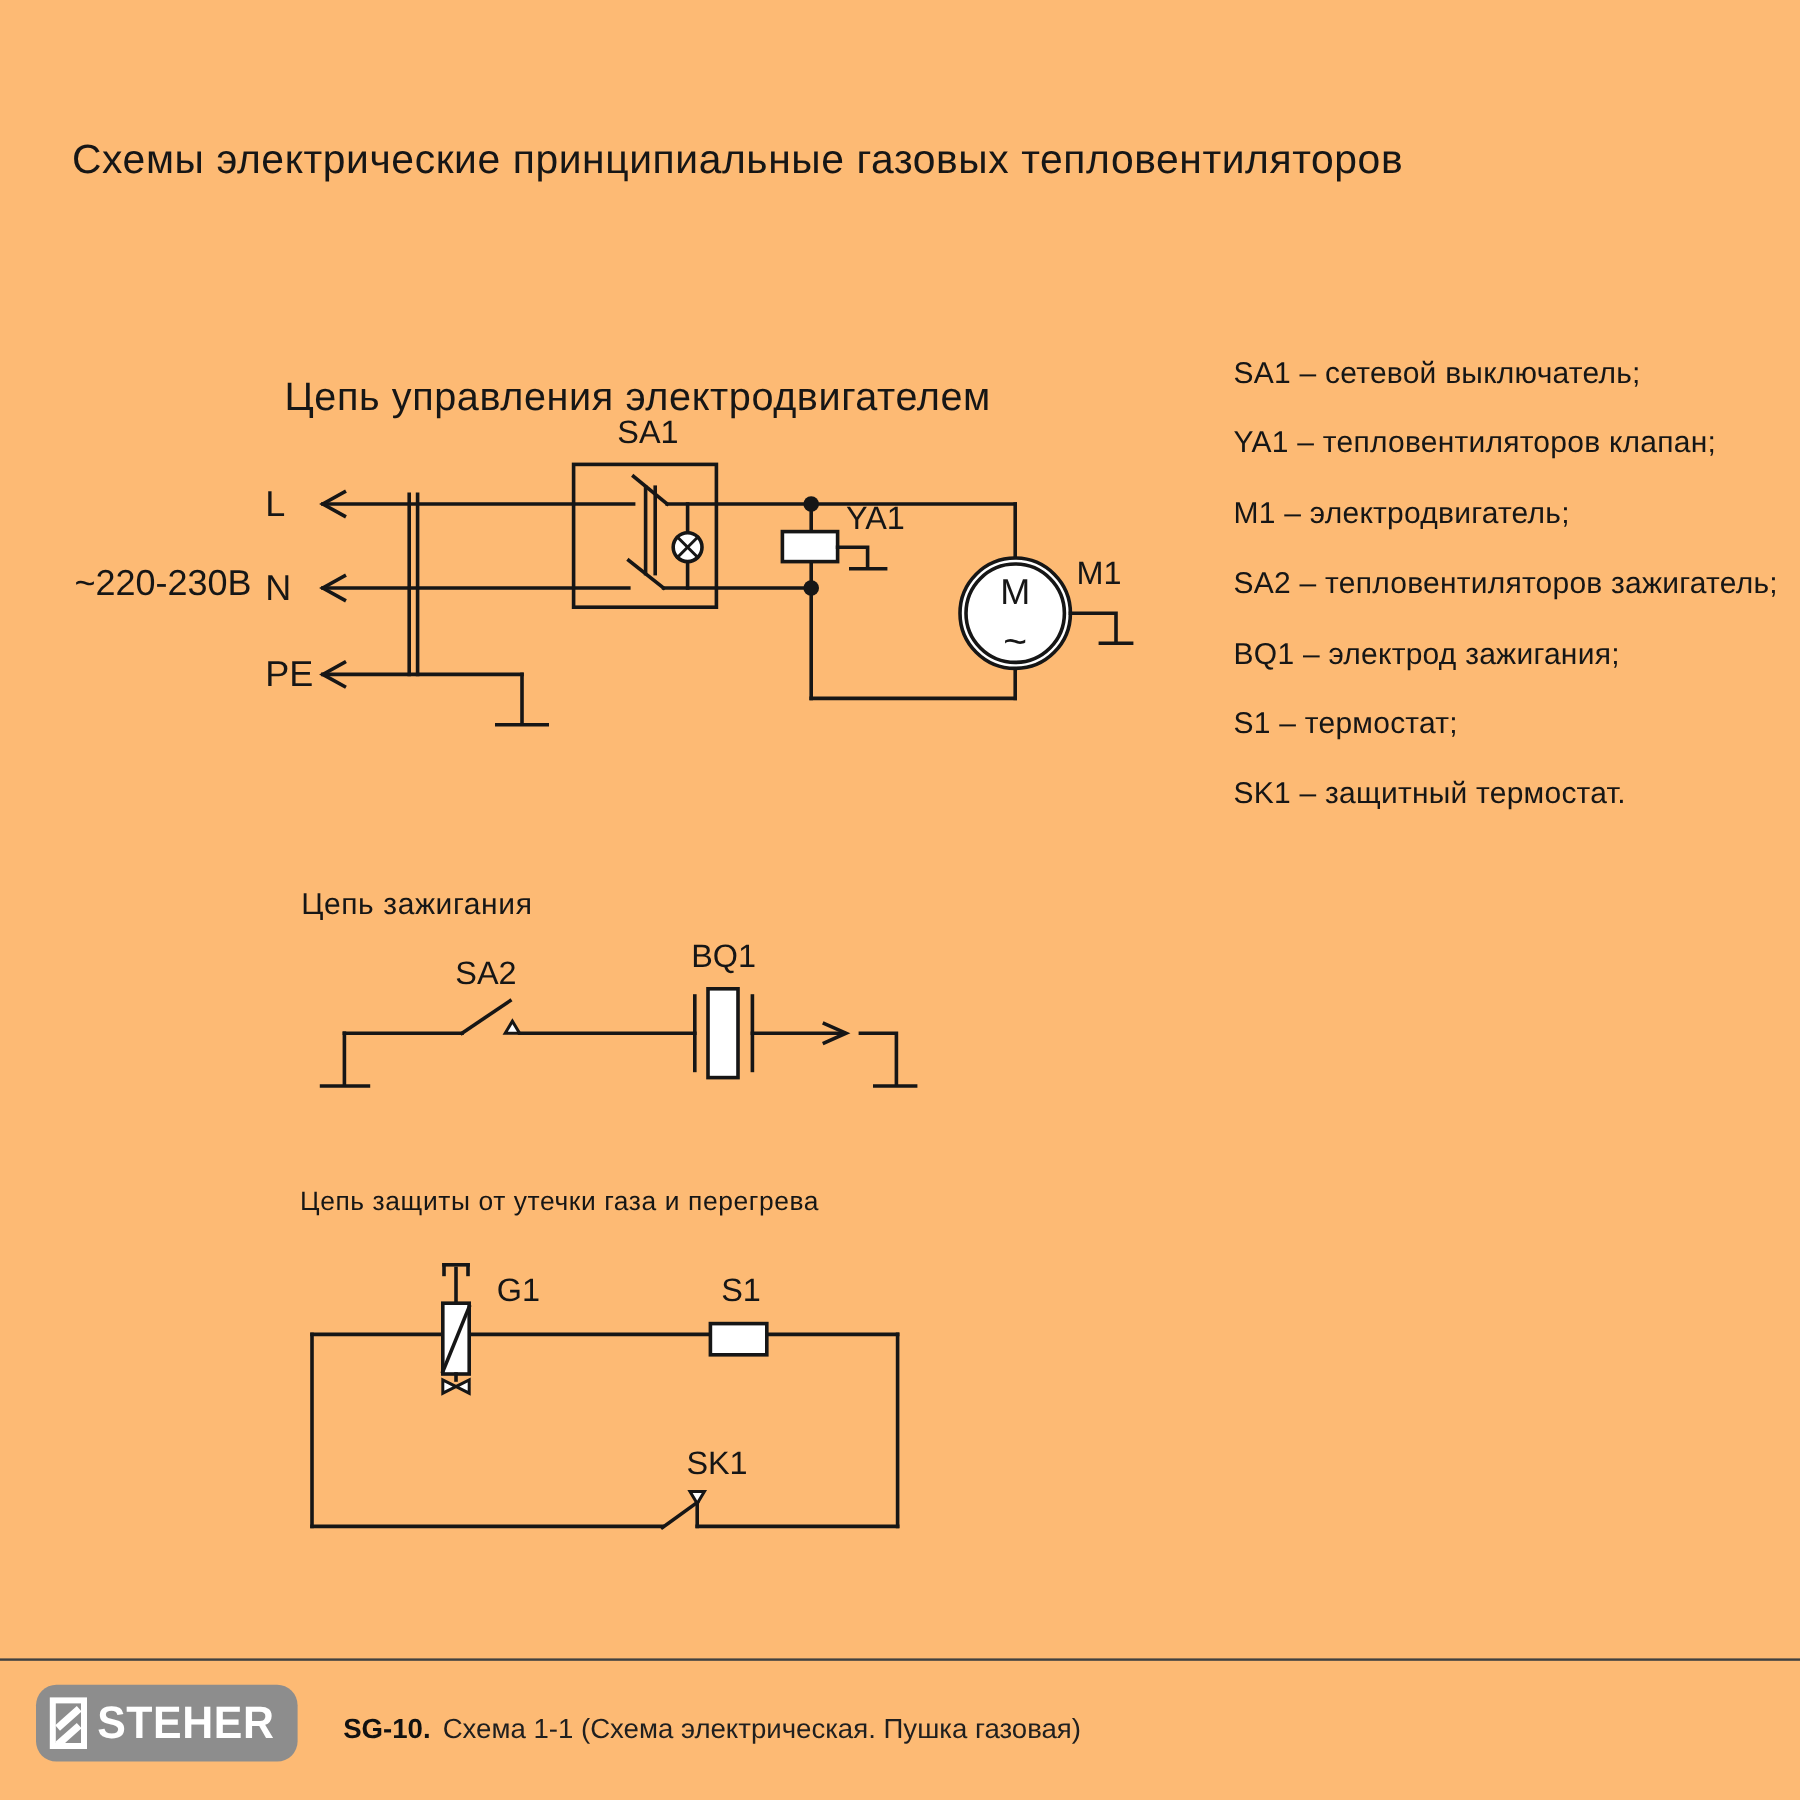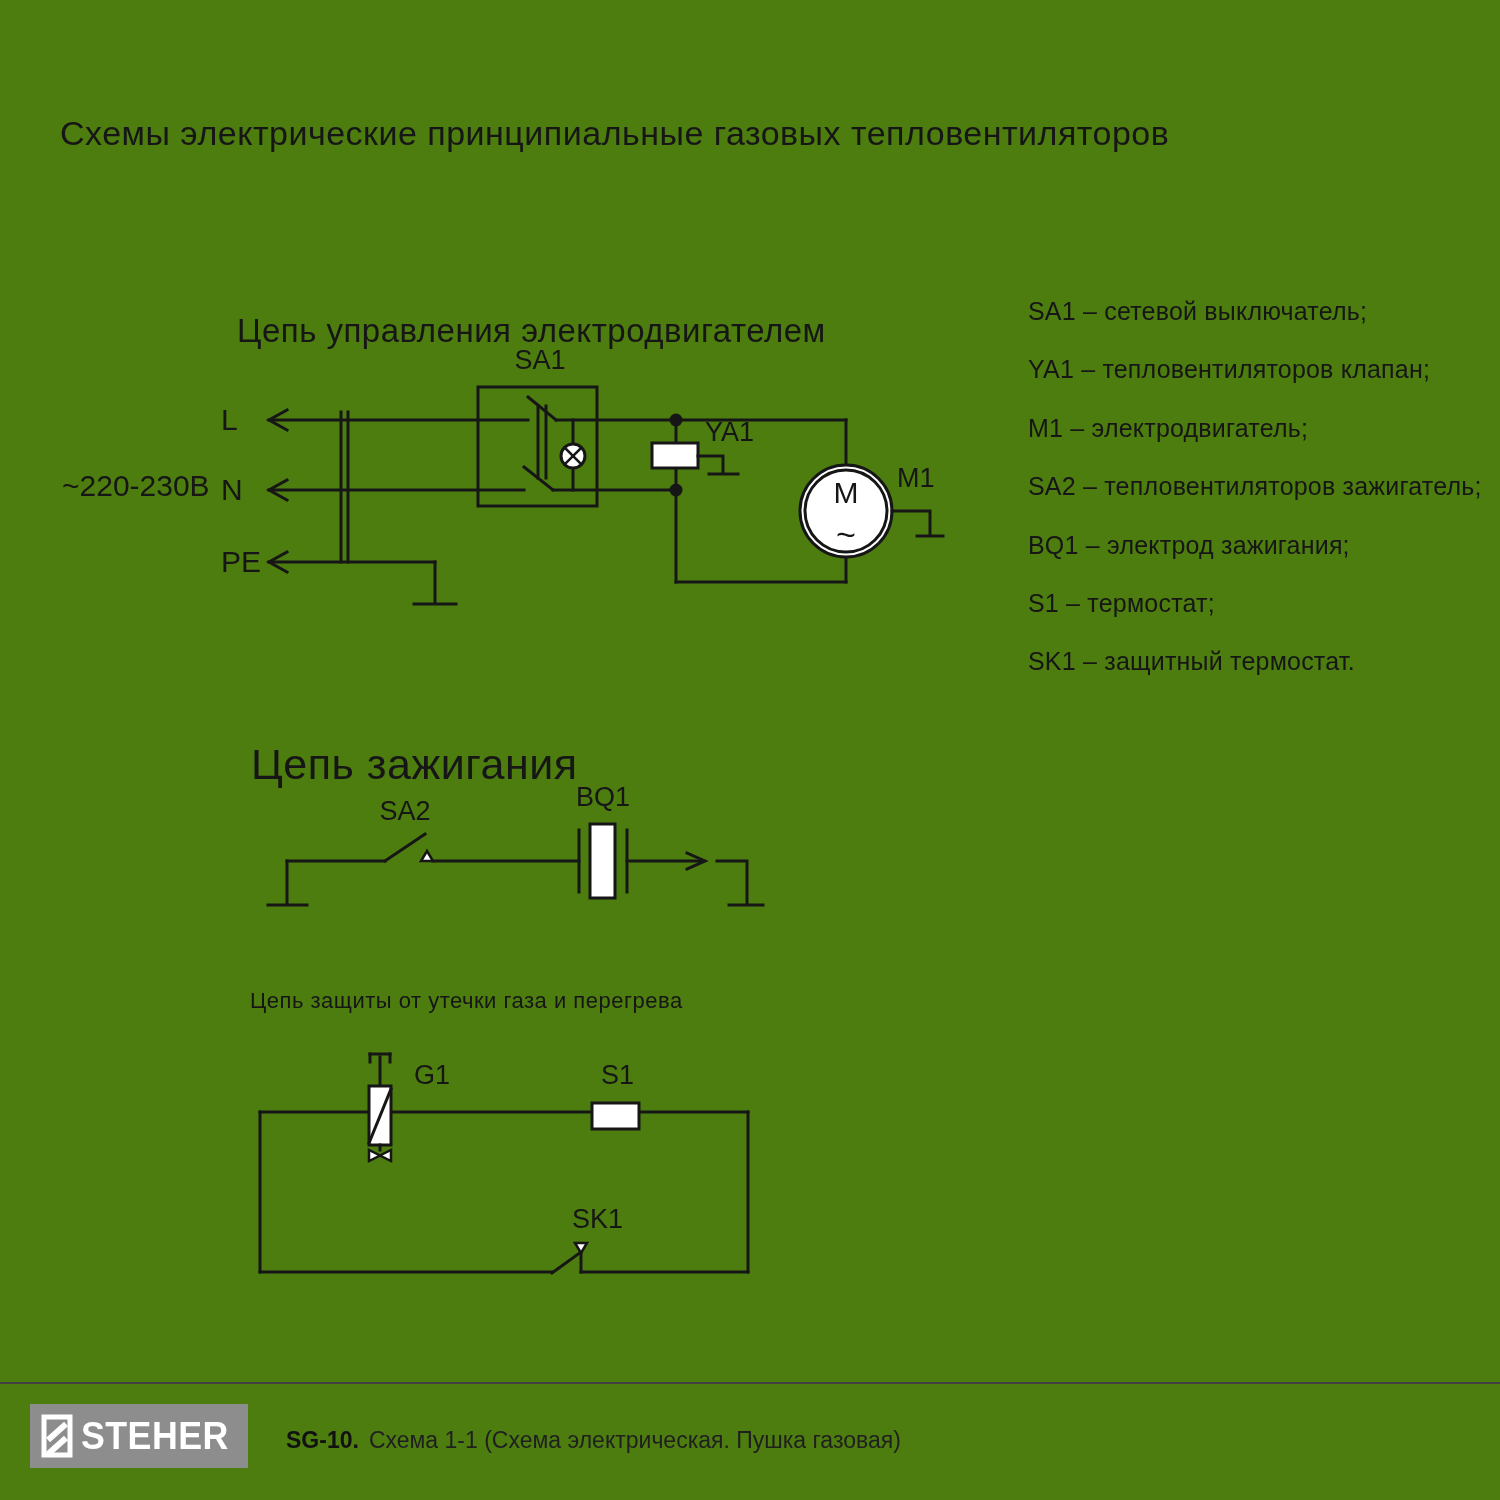--- a/index.html
+++ b/index.html
@@ -1,30 +1,30 @@
 <!DOCTYPE html>
 <html><head>
 <meta charset="utf-8">
 <style>
   html,body{margin:0;padding:0;background:#ffffff;}
-  .page{position:relative;width:1500px;height:1500px;background:#4d7c0f;overflow:hidden;
+  .page{position:relative;width:1500px;height:1500px;background:#fdba74;overflow:hidden;
         font-family:"Liberation Sans",sans-serif;color:#161616;}
   .abs{position:absolute;}
   .main-title{left:60px;top:114px;font-size:34px;letter-spacing:0.5px;white-space:nowrap;}
   .sec-title{white-space:nowrap;letter-spacing:0.5px;}
   .t1{left:237px;top:281px;font-size:33px;margin-top:31px;}
-  .t2{left:251px;top:740px;font-size:43px;}
+  .t2{left:251px;top:740px;font-size:25px;}
   .t3{left:250px;top:988px;font-size:22px;}
   .legend{left:1028px;top:282px;width:460px;}
   .legend-item{font-size:25px;line-height:58.4px;white-space:nowrap;letter-spacing:0.2px;}
   svg.canvas{left:0;top:0;width:1500px;height:1500px;}
   svg text{font-family:"Liberation Sans",sans-serif;fill:#161616;}
   .footer-line{left:0;top:1382px;width:1500px;height:2px;background:#414141;}
   .logo{left:30px;top:1404px;width:218px;height:64px;background:#8d8d8d;
-        display:flex;align-items:center;justify-content:center;gap:7px;}
+        display:flex;align-items:center;justify-content:center;gap:7px;border-radius:17px;}
   .logo-text{color:#ffffff;font-weight:bold;font-size:38px;letter-spacing:0.5px;
              transform:scaleX(0.94);transform-origin:left center;}
   .caption{left:286px;top:1427px;font-size:23px;white-space:nowrap;color:#1f1f1f;}
   .caption .model{font-weight:bold;margin-right:10px;color:#111111;}
 </style>
 </head>
 <body>
 
 <div class="page">
 

